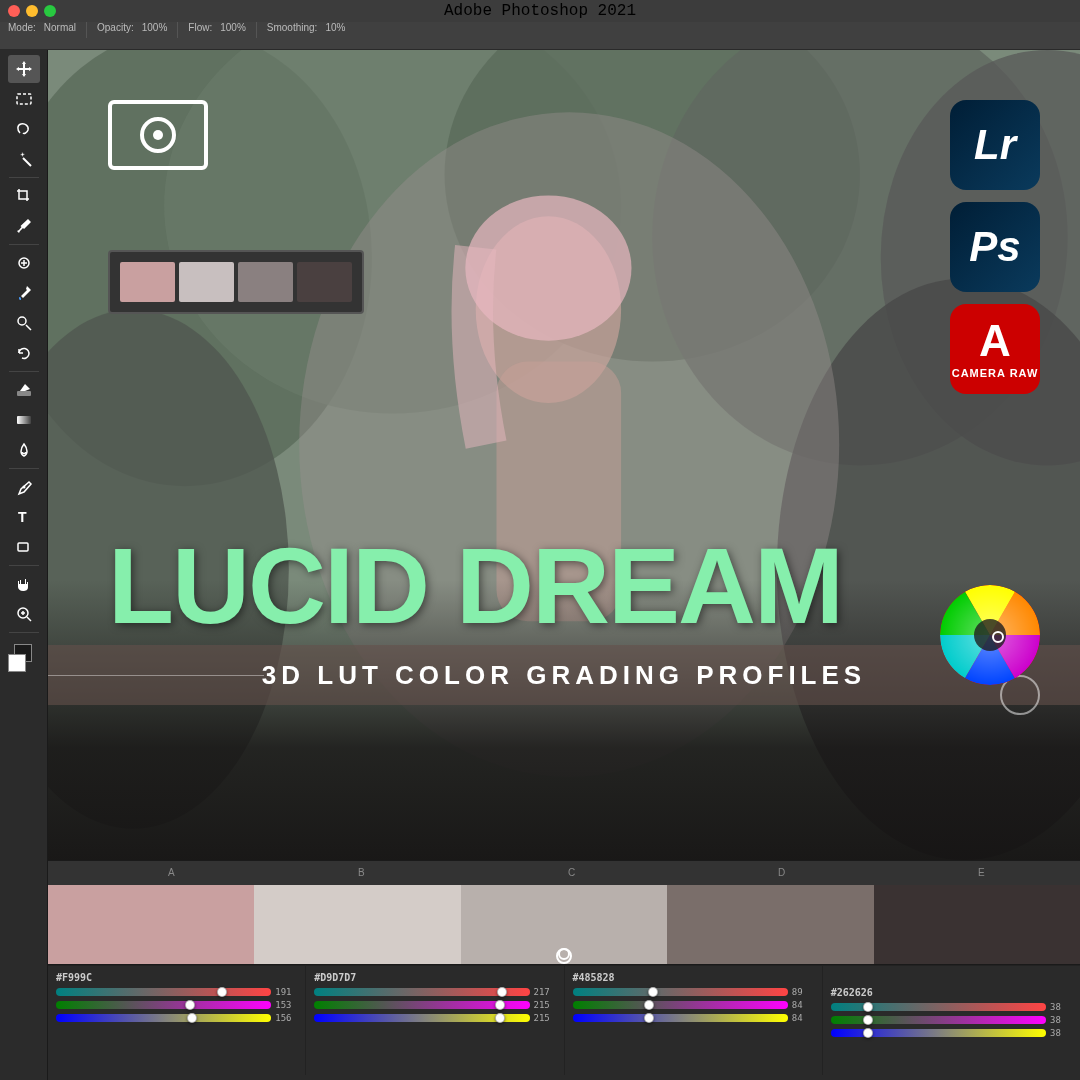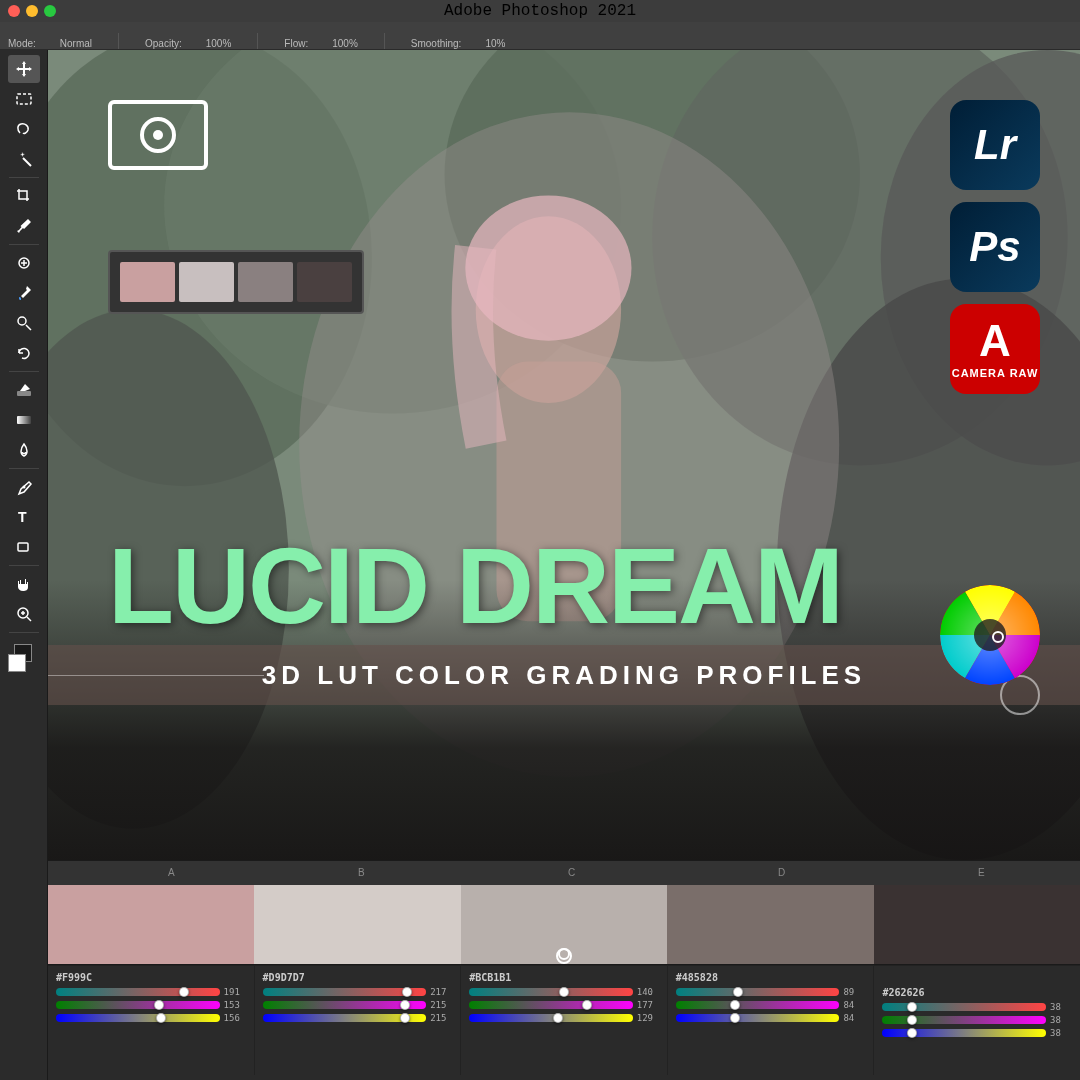--- a/index.html
+++ b/index.html
@@ -38,23 +38,23 @@
     .wc-close { background: #ff5f57; }
     .wc-min { background: #ffbd2e; }
     .wc-max { background: #28c940; }
 
     
     #toolbar {
       width: 100%;
       height: 28px;
       background: #404040;
       display: flex;
-      align-items: flex-end;
+      align-items: flex-start;
       padding: 0 8px;
-      gap: 24px;
+      gap: 8px;
       border-bottom: 1px solid #2a2a2a;
     }
     .toolbar-item {
       font-size: 10px;
       color: #bbb;
       white-space: nowrap;
     }
     .toolbar-sep {
       width: 1px;
       height: 16px;
@@ -691,41 +691,20 @@
             <span class="slider-val">215</span>
           </div>
           <div class="slider-row">
             <div class="slider-track" style="background:linear-gradient(to right,#0000ff,#ffff00);">
               <div class="slider-thumb" style="left:84%;"></div>
             </div>
             <span class="slider-val">215</span>
           </div>
         </div>
 
-        <div class="hex-panel">
-          <div class="hex-label">#BCB1B1</div>
-          <div class="slider-row">
-            <div class="slider-track" style="background:linear-gradient(to right,#008080,#ff4444);">
-              <div class="slider-thumb" style="left:55%;"></div>
-            </div>
-            <span class="slider-val">140</span>
-          </div>
-          <div class="slider-row">
-            <div class="slider-track" style="background:linear-gradient(to right,#008000,#ff00ff);">
-              <div class="slider-thumb" style="left:69%;"></div>
-            </div>
-            <span class="slider-val">177</span>
-          </div>
-          <div class="slider-row">
-            <div class="slider-track" style="background:linear-gradient(to right,#0000ff,#ffff00);">
-              <div class="slider-thumb" style="left:51%;"></div>
-            </div>
-            <span class="slider-val">129</span>
-          </div>
-        </div>
 
         <div class="hex-panel">
           <div class="hex-label">#485828</div>
           <div class="slider-row">
             <div class="slider-track" style="background:linear-gradient(to right,#008080,#ff4444);">
               <div class="slider-thumb" style="left:35%;"></div>
             </div>
             <span class="slider-val">89</span>
           </div>
           <div class="slider-row">

